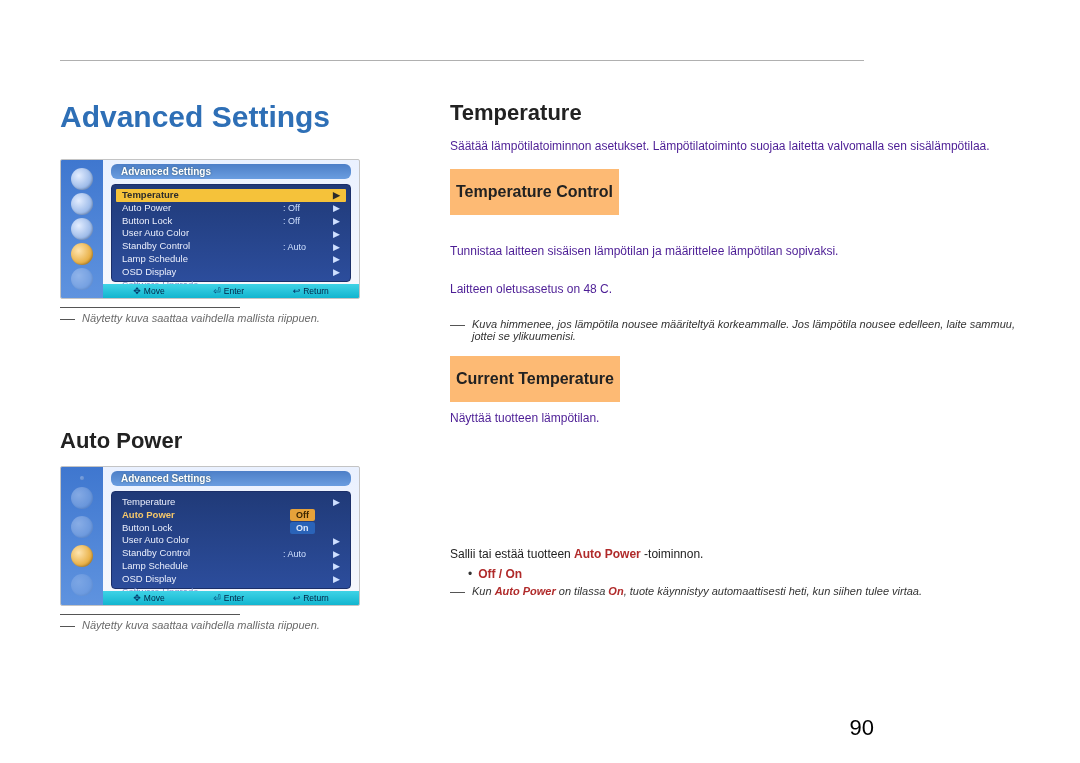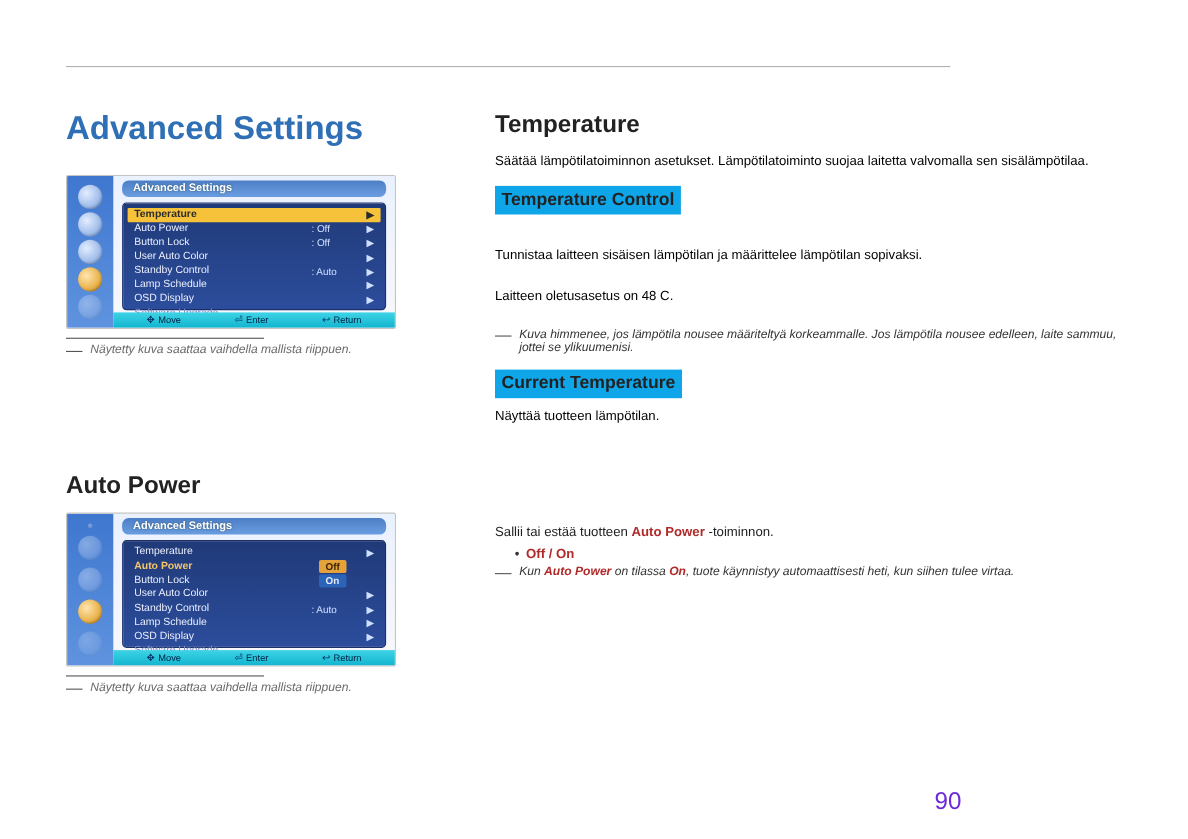--- a/index.html
+++ b/index.html
@@ -3,22 +3,22 @@
 <meta charset="utf-8">
 <style>
   * { margin: 0; padding: 0; box-sizing: border-box; }
   html, body { width: 1080px; height: 763px; font-family: Arial, Helvetica, sans-serif; background: #fff; color: #222; }
   .page { position: relative; width: 924px; height: 763px; padding: 60px 60px 20px 60px; }
   .topline { position: absolute; top: 60px; left: 60px; right: 60px; border-top: 1px solid #b0b0b0; }
   .col-left { position: absolute; top: 100px; left: 60px; width: 360px; }
   .col-right { position: absolute; top: 100px; left: 450px; width: 570px; }
   .h1-blue { font-size: 30px; font-weight: bold; color: #2e6fb6; margin-bottom: 25px; }
   .h1-black { font-size: 22px; font-weight: bold; color: #222; margin-bottom: 12px; }
-  .h2-hi { display: inline-block; font-size: 16px; font-weight: bold; color: #222; background: #0ea5e9; padding: 4px 6px; margin: 14px 0 8px 0; }
-  .body-text { font-size: 12px; color: #000000; line-height: 1.45; }
+  .h2-hi { display: inline-block; font-size: 16px; font-weight: bold; color: #222; background: #fdba74; padding: 14px 6px; margin: 14px 0 8px 0; }
+  .body-text { font-size: 12px; color: #4c1d95; line-height: 1.45; }
   .body-text p { margin: 20px 0; }
   .dash-note { position: relative; padding-left: 22px; font-size: 11px; color: #333; margin-top: 4px; font-style: italic; }
   .dash-note::before { content: ""; position: absolute; left: 0; top: 7px; width: 15px; border-top: 1px solid #555; }
   .bullet-opt { font-size: 12px; color: #b02a2a; font-weight: bold; margin: 6px 0 2px 18px; }
   .bullet-dot { color: #333; font-weight: normal; margin-right: 6px; }
   
   .osd { width: 300px; height: 140px; border: 1px solid #c4c4c4; background: linear-gradient(180deg,#eaf1ff 0%,#f7f8fc 100%); position: relative; font-size: 9.5px; border-radius: 2px; overflow: hidden; margin-bottom: 4px;}
   .osd-side { position: absolute; left:0; top:0; bottom:0; width: 42px; background: linear-gradient(180deg,#3f77cf,#5f93df); display:flex; flex-direction:column; align-items:center; justify-content:space-around; padding:6px 0;}
   .osd-icon { width: 22px; height:22px; border-radius:50%; background: radial-gradient(circle at 35% 35%, #e3edff 0%, #a0bdea 60%, #6d95d6 100%); box-shadow: inset -1px -1px 2px rgba(0,0,0,.2);}
   .osd-icon.gear { background: radial-gradient(circle at 35% 35%, #ffe5b0 0%, #e9b24a 60%, #b77d18 100%); }
@@ -35,22 +35,22 @@
   .osd-bar { position:absolute; bottom:0; left:42px; right:0; height:14px; background:linear-gradient(180deg,#3fd3e6,#12b5cf); color:#024; font-size:8.5px; display:flex; align-items:center; justify-content:space-around; padding:0 6px;}
   .osd-bar span { display:flex; align-items:center; gap:3px;}
   .tiny-glyph { font-size:9px; color:#036;}
   .opt-pill { display:inline-block; padding:0 6px; border-radius:2px; font-size:9px; font-weight:bold;}
   .opt-off { background:#e6a23a; color:#3b2500;}
   .opt-on { background:#2a63b8; color:#dfe9fb;}
   .figure-rule { width:180px; border:0; border-top:1px solid #555; margin:8px 0 4px 0;}
   .fig-block { margin-bottom: 24px; }
   .ap-intro { font-size:12px; margin-bottom:4px;}
   .ap-intro .ap-term { color:#b02a2a; font-weight:bold;}
-  .page-num { position:absolute; bottom:22px; right:50px; font-size:22px; color:#6d28d9;}
-  .col-right .sect-autopower { margin-top: 88px; }
+  .page-num { position:absolute; bottom:22px; right:50px; font-size:22px; color:#000000;}
+  .col-right .sect-autopower { margin-top: 119px; }
   .hi-on { color:#b02a2a; font-weight:bold;}
 </style>
 </head>
 <body>
 
 <div class="page">
   <div class="topline"></div>
 
   <div class="col-left">
     <div class="h1-blue">Advanced Settings</div>

